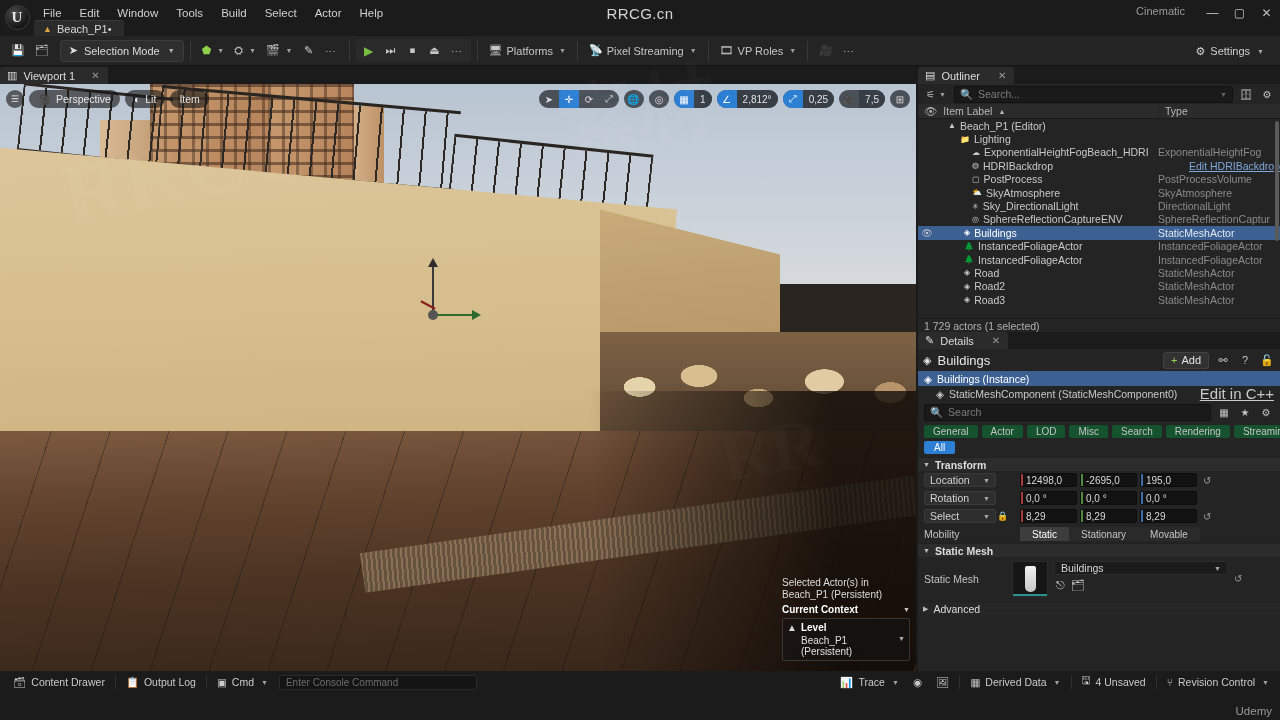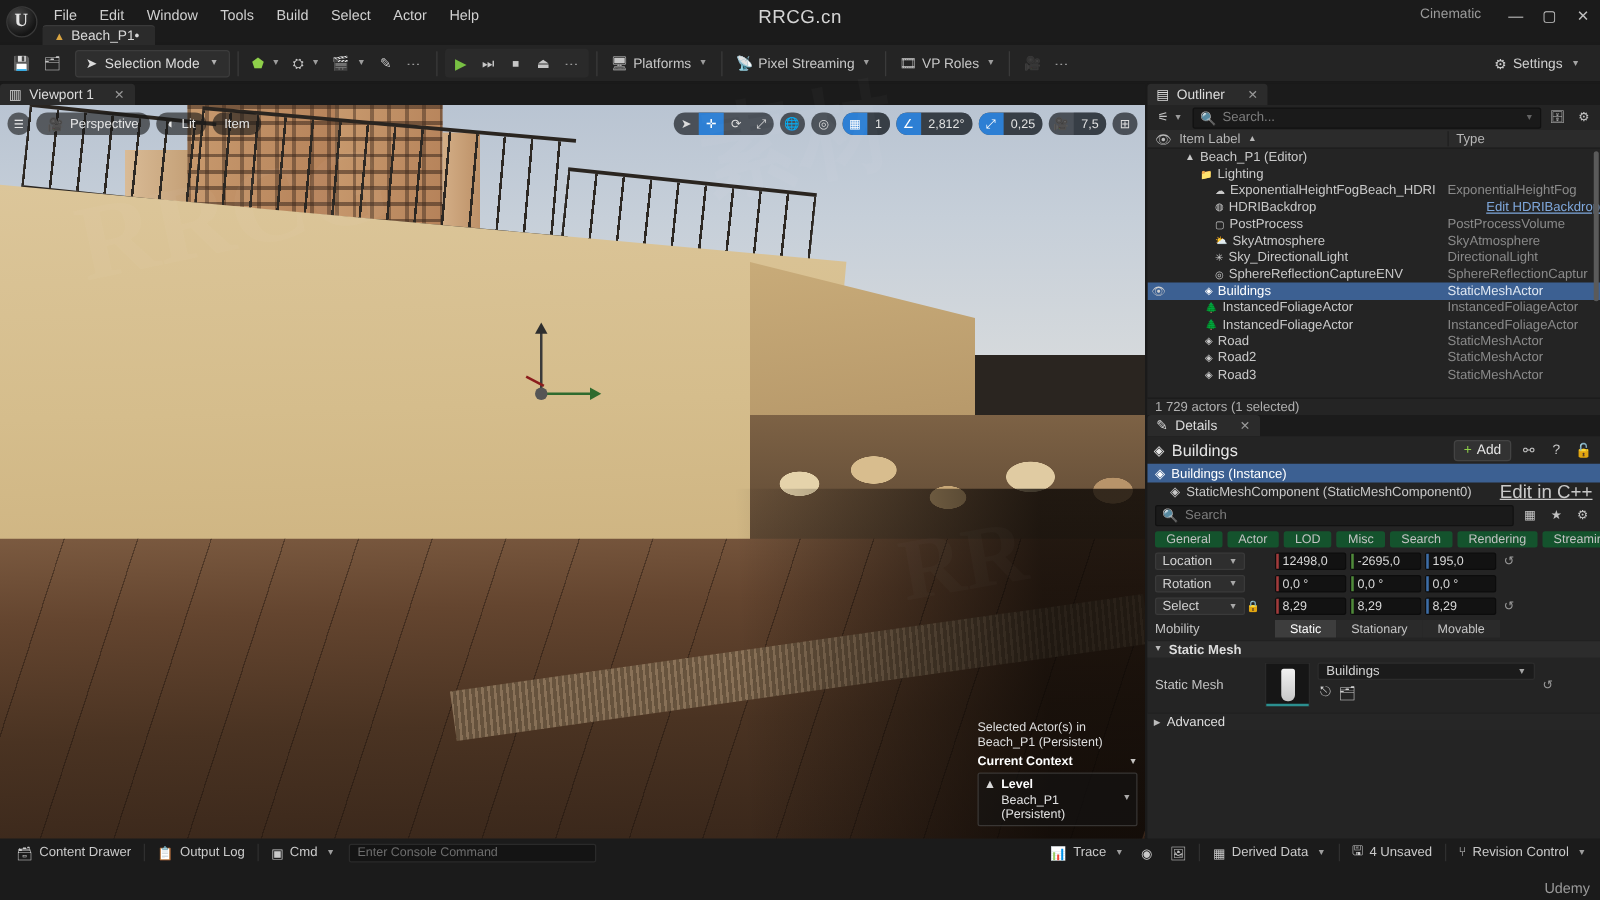--- a/index.html
+++ b/index.html
@@ -771,21 +771,28 @@
 
       <div class="filterchips" id="filter-chips">
           <div class="chip">General</div>
           <div class="chip">Actor</div>
           <div class="chip">LOD</div>
           <div class="chip">Misc</div>
           <div class="chip">Search</div>
           <div class="chip">Rendering</div>
           <div class="chip">Streaming</div>
         </div>
-
+      <div class="chiprow2">
+        <div class="chip blue">All</div>
+      </div>
+
+      <div class="section-head">
+        <span class="tri">▼</span>
+        <span>Transform</span>
+      </div>
 
       <div class="prop-row">
         <div class="prop-lbl">
           <div class="combo-lbl">
             <span>Location</span>
             <span class="chev">▼</span>
           </div>
         </div>
         <div class="numfields">
           <div class="numf x">12498,0</div>

